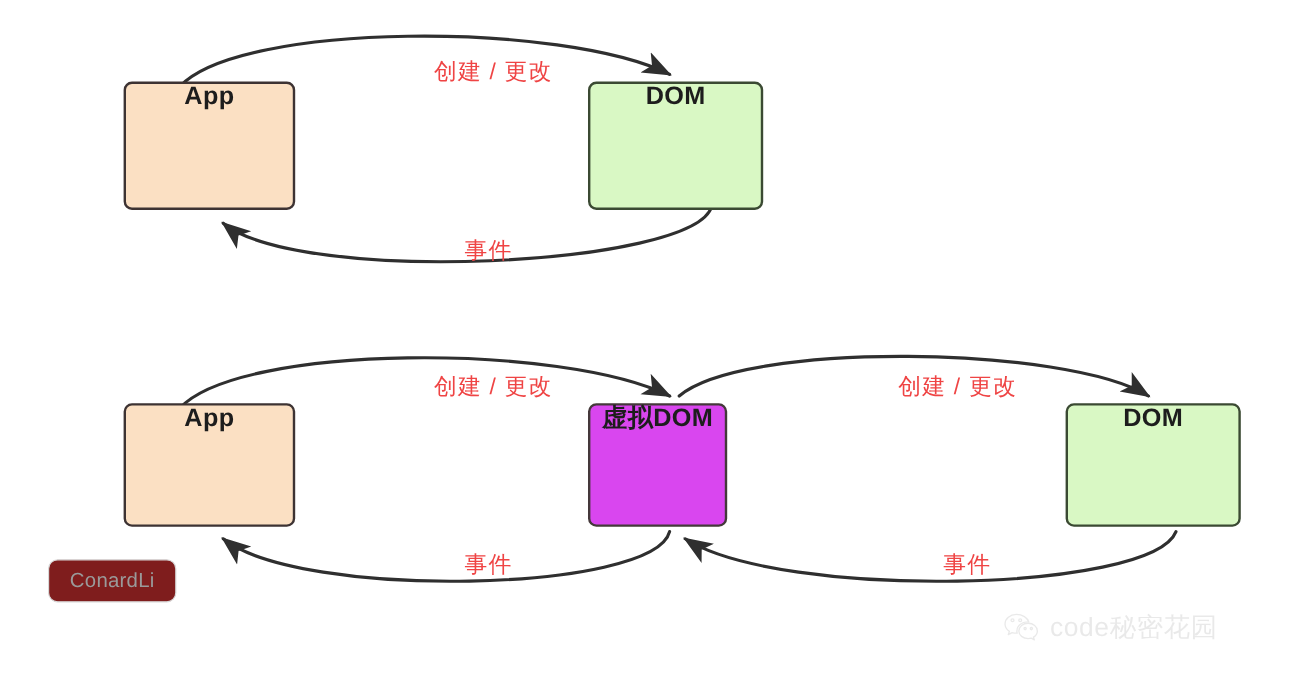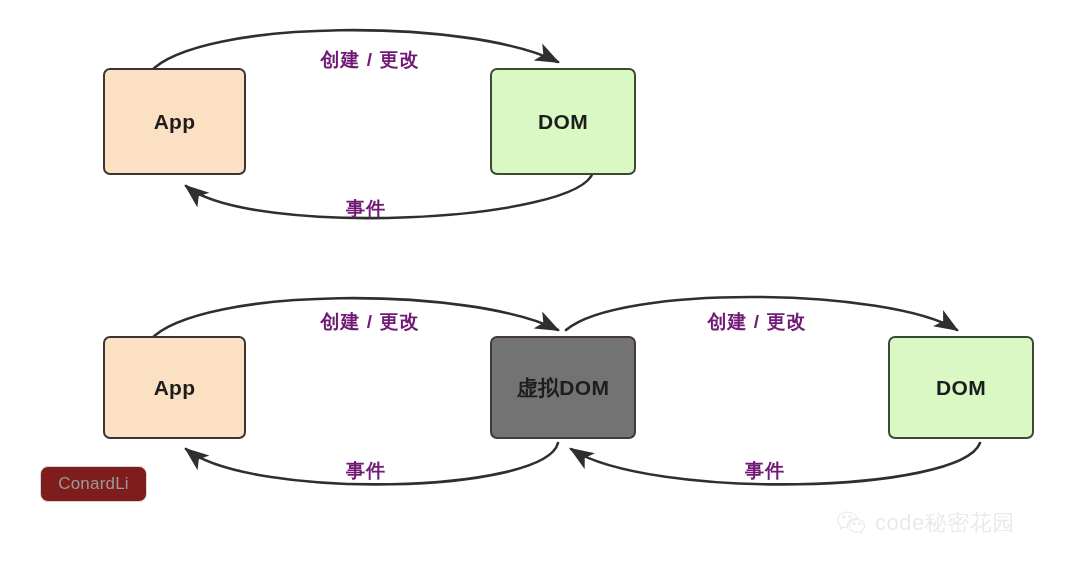--- a/index.html
+++ b/index.html
@@ -21,45 +21,45 @@
     position: absolute;
     left: 0;
     top: 0;
     width: 1080px;
     height: 571px;
   }
   .node-box {
     position: absolute;
     box-sizing: border-box;
     display: flex;
-    align-items: center;
     justify-content: center;
     border-radius: 7px;
     border-width: 2.5px;
     border-style: solid;
     font-size: 21px;
     font-weight: 700;
     letter-spacing: 0.3px;
     color: #1d1d1d;
     z-index: 3;
   }
   .node-label {
     line-height: 1;
     white-space: nowrap;
   }
   .edge-label {
     position: absolute;
     z-index: 4;
     font-size: 19px;
-    font-weight: 700;
-    color: #701a75;
+    font-weight: 400;
+    color: #ef4444;
     white-space: nowrap;
     transform: translate(-50%, -50%);
     background: transparent;
     letter-spacing: 1px;
+    margin-left: 41px;
   }
   .author-badge {
     position: absolute;
     box-sizing: border-box;
     display: flex;
     align-items: center;
     justify-content: center;
     border: 1.5px solid #d8d8d8;
     border-radius: 8px;
     background: #7f1d1d;
@@ -121,21 +121,21 @@
     <span class="node-label">DOM</span>
   </div>
 
   <div class="edge-label" style="left:370px; top:60px;">创建 / 更改</div>
   <div class="edge-label" style="left:366px; top:209px;">事件</div>
 
   <div class="node-box" style="left:103px; top:336px; width:143px; height:103px; background:#fbe0c3; border-color:#3d3333;">
     <span class="node-label">App</span>
   </div>
 
-  <div class="node-box" style="left:490px; top:336px; width:146px; height:103px; background:#737373; border-color:#44383a;">
+  <div class="node-box" style="left:490px; top:336px; width:116px; height:103px; background:#d946ef; border-color:#44383a;">
     <span class="node-label">虚拟DOM</span>
   </div>
 
   <div class="node-box" style="left:888px; top:336px; width:146px; height:103px; background:#d9f8c4; border-color:#3b4a33;">
     <span class="node-label">DOM</span>
   </div>
 
   <div class="edge-label" style="left:370px; top:322px;">创建 / 更改</div>
   <div class="edge-label" style="left:366px; top:471px;">事件</div>
   <div class="edge-label" style="left:757px; top:322px;">创建 / 更改</div>

